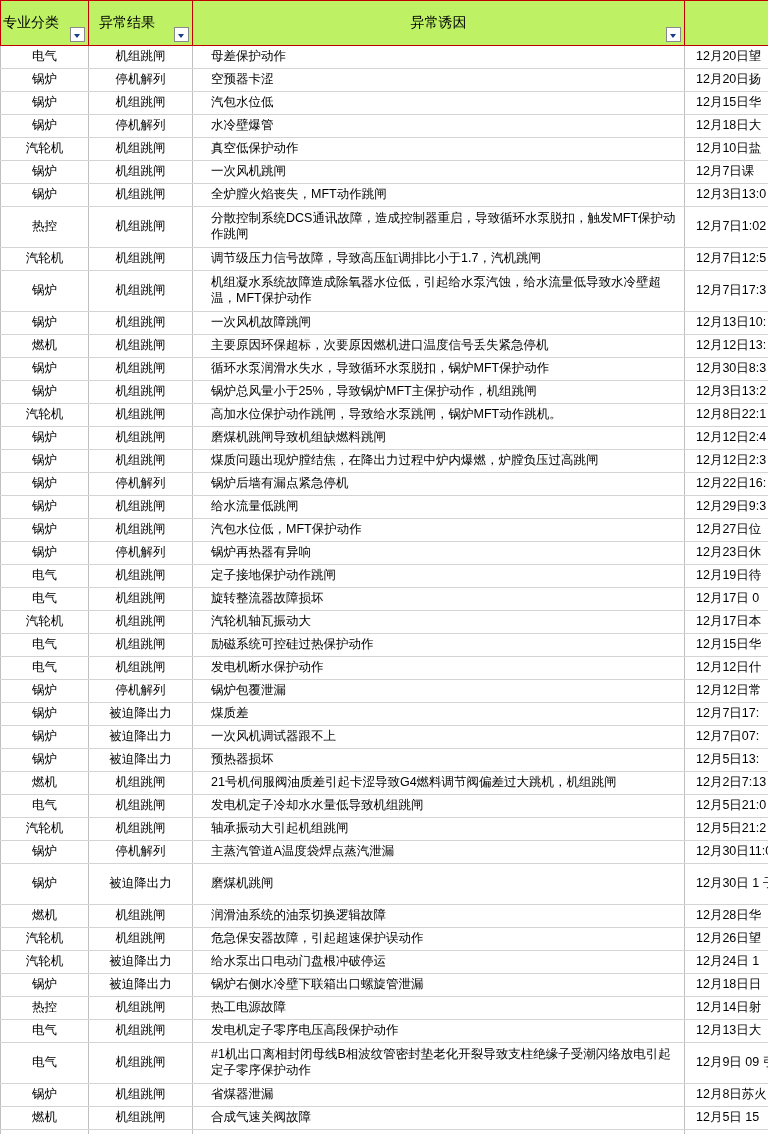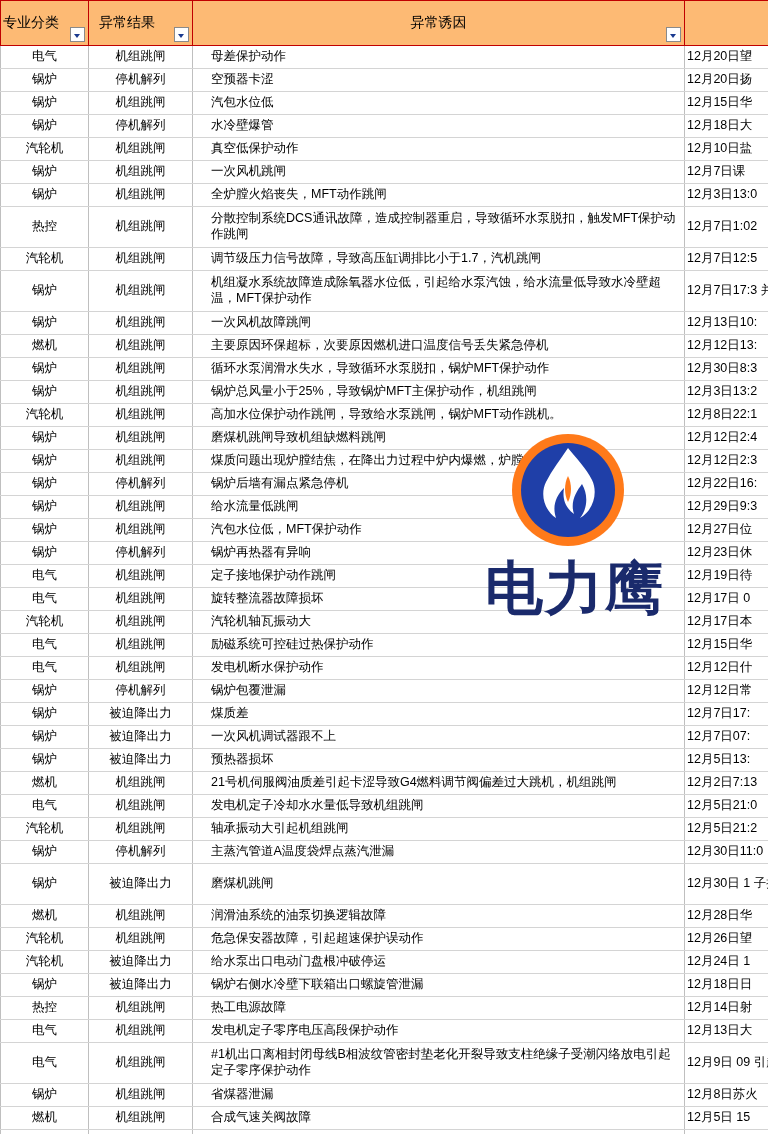--- a/index.html
+++ b/index.html
@@ -22,21 +22,21 @@
     border-collapse: collapse;
     width: 768px;
     table-layout: fixed;
   }
   col.c-cat { width: 88px; }
   col.c-res { width: 104px; }
   col.c-cause { width: 492px; }
   col.c-extra { width: 84px; }
 
   thead th {
-    background: #fdba74;
+    background: #bef264;
     color: #000000;
     font-size: 14px;
     font-weight: normal;
     height: 44px;
     border: 1px solid #c00000;
     padding: 0 4px;
     text-align: center;
     vertical-align: middle;
     position: relative;
   }
@@ -72,21 +72,21 @@
     color: #000000;
     padding: 1px 3px;
     vertical-align: middle;
     line-height: 1.25;
     white-space: nowrap;
     overflow: hidden;
   }
   tbody td.cat { text-align: center; margin-top: 8px; }
   tbody td.res { text-align: center; }
   tbody td.cause { text-align: left; padding-left: 18px; white-space: normal; }
-  tbody td.extra { text-align: left; padding-left: 2px; color: #000; }
+  tbody td.extra { text-align: left; padding-left: 11px; color: #000; }
   tr.tall td { height: 38px; }
   tr.norm td { height: 20px; }
   tr.xtall td { height: 56px; }
 
   
   .watermark {
     position: absolute;
     left: 450px;
     top: 430px;
     width: 250px;
@@ -411,23 +411,14 @@
         </tr>
         <tr class="xtall">
           <td class="cat">燃机</td>
           <td class="res">机组跳闸</td>
           <td class="cause">阀门开启时卡涩，动作迟缓</td>
           <td class="extra">12月5日 11 成阀门开启</td>
         </tr>
       </tbody>
   </table>
 
-  <div class="watermark">
-    <svg class="wm-bird" viewBox="0 0 120 120">
-      <circle cx="60" cy="60" r="56" fill="#ff7a1a"></circle>
-      <circle cx="60" cy="60" r="47" fill="#1f3fa8"></circle>
-      <path d="M60 18 C52 30 44 40 38 52 C32 64 36 80 48 88 C44 76 48 66 56 58 C54 70 58 78 66 84 C62 72 68 62 74 54 C80 64 80 78 72 88 C86 80 90 62 84 50 C78 38 68 28 60 18 Z" fill="#ffffff"></path>
-      <path d="M60 46 C56 54 56 64 60 72 C64 64 64 54 60 46 Z" fill="#ff7a1a"></path>
-    </svg>
-    <div class="wm-text">电力鹰</div>
-  </div>
 
 </div>
 
 </body></html>

